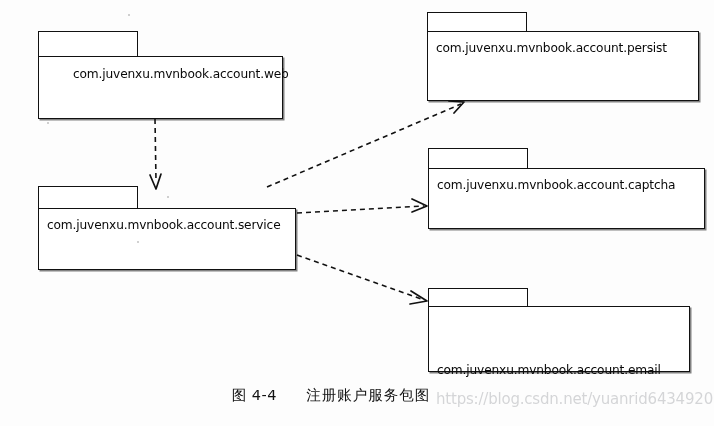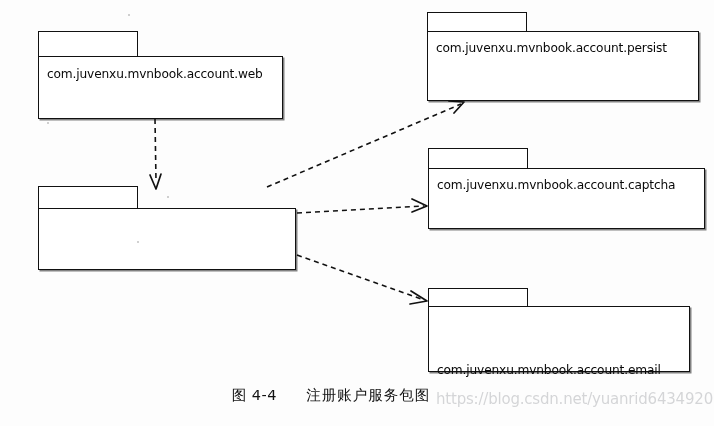--- a/index.html
+++ b/index.html
@@ -125,26 +125,27 @@
 
     <g>
       <line x1="297" y1="255" x2="424" y2="300" stroke-width="1.6" stroke-dasharray="5,4"></line>
       <polyline points="411,291 427,301 410,304" fill="none" stroke-width="1.7" stroke-linecap="round" stroke-linejoin="round"></polyline>
     </g>
   </svg>
 
   <div class="pkg" style="left:38px; top:31px; width:245px; height:88px;">
     <div class="pkg-tab" style="width:100px; height:25px;"></div>
     <div class="pkg-body" style="top:25px; width:245px; height:63px;"></div>
-    <div class="pkg-label" style="top:36px;">com.juvenxu.mvnbook.account.web</div>
+    <div class="pkg-label" style="top:36px;margin-left:26px;">com.juvenxu.mvnbook.account.web</div>
   </div>
 
   <div class="pkg" style="left:38px; top:186px; width:258px; height:84px;">
     <div class="pkg-tab" style="width:100px; height:22px;"></div>
     <div class="pkg-body" style="top:22px; width:258px; height:62px;"></div>
+    <div class="pkg-label" style="top:32px;">com.juvenxu.mvnbook.account.service</div>
   </div>
 
   <div class="pkg" style="left:427px; top:12px; width:272px; height:89px;">
     <div class="pkg-tab" style="width:100px; height:19px;"></div>
     <div class="pkg-body" style="top:19px; width:272px; height:70px;"></div>
     <div class="pkg-label" style="top:29px;">com.juvenxu.mvnbook.account.persist</div>
   </div>
 
   <div class="pkg" style="left:428px; top:148px; width:327px; height:81px;">
     <div class="pkg-tab" style="width:100px; height:20px;"></div>

